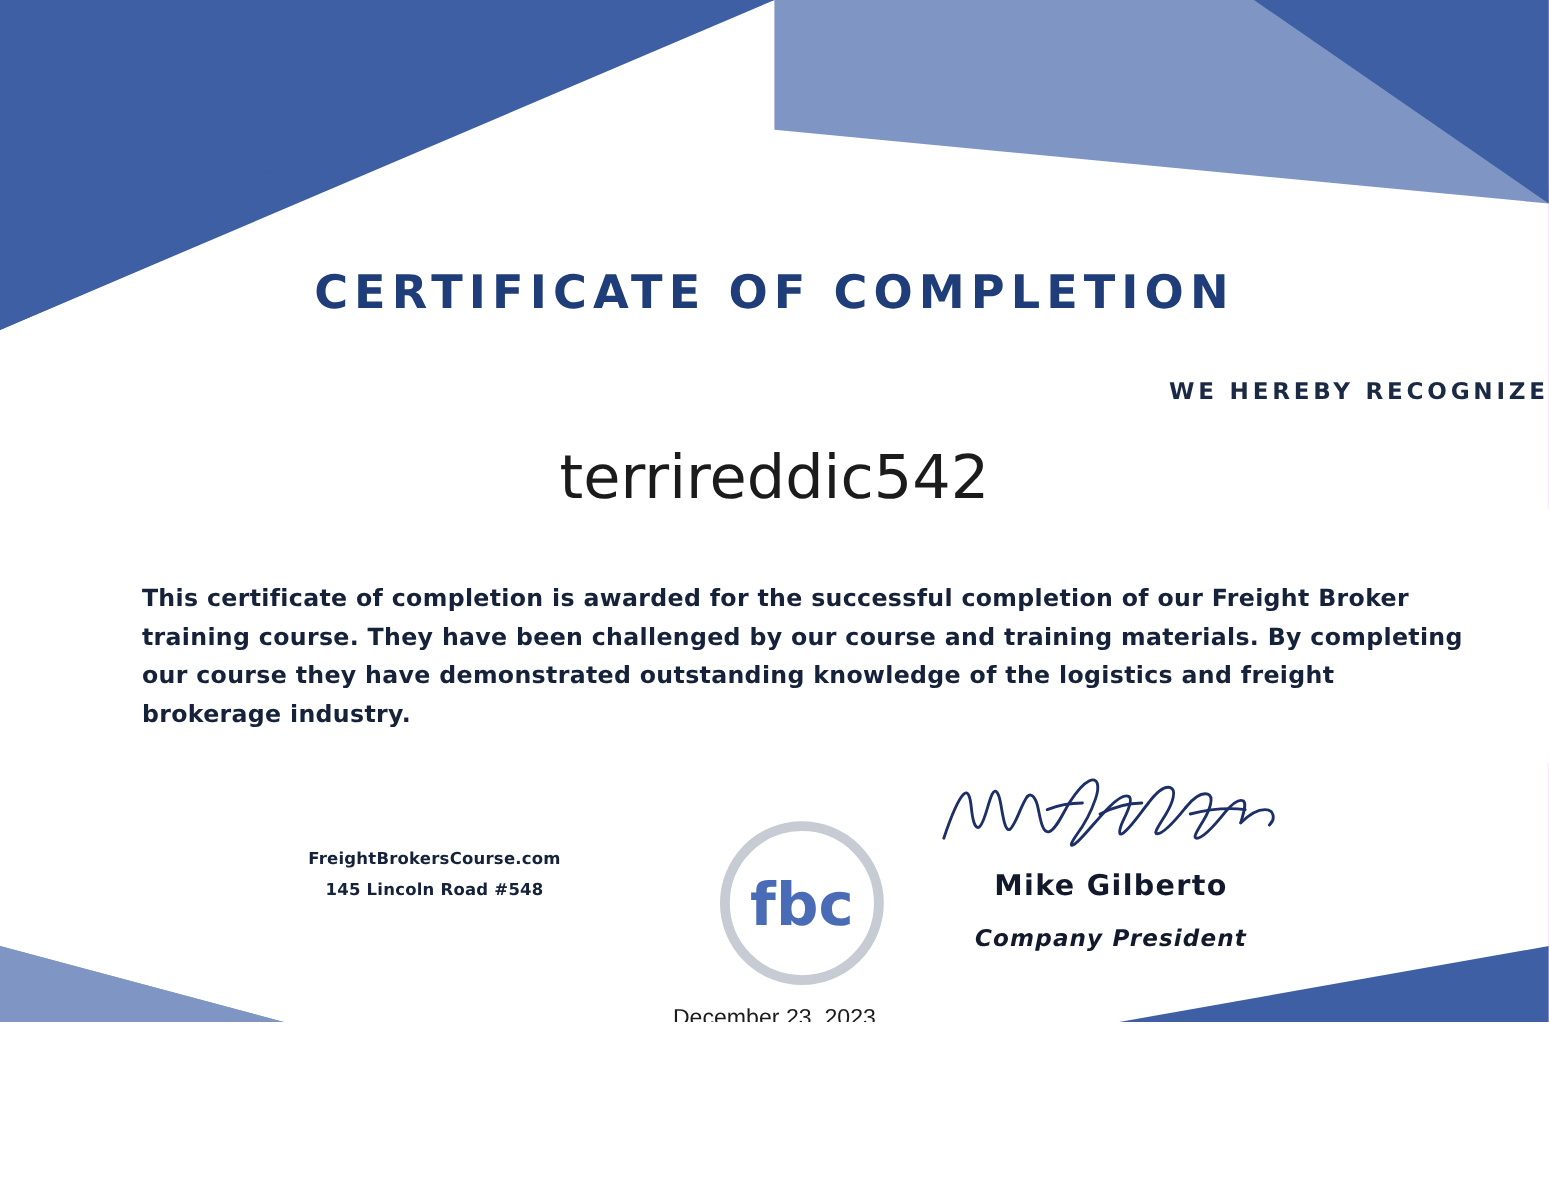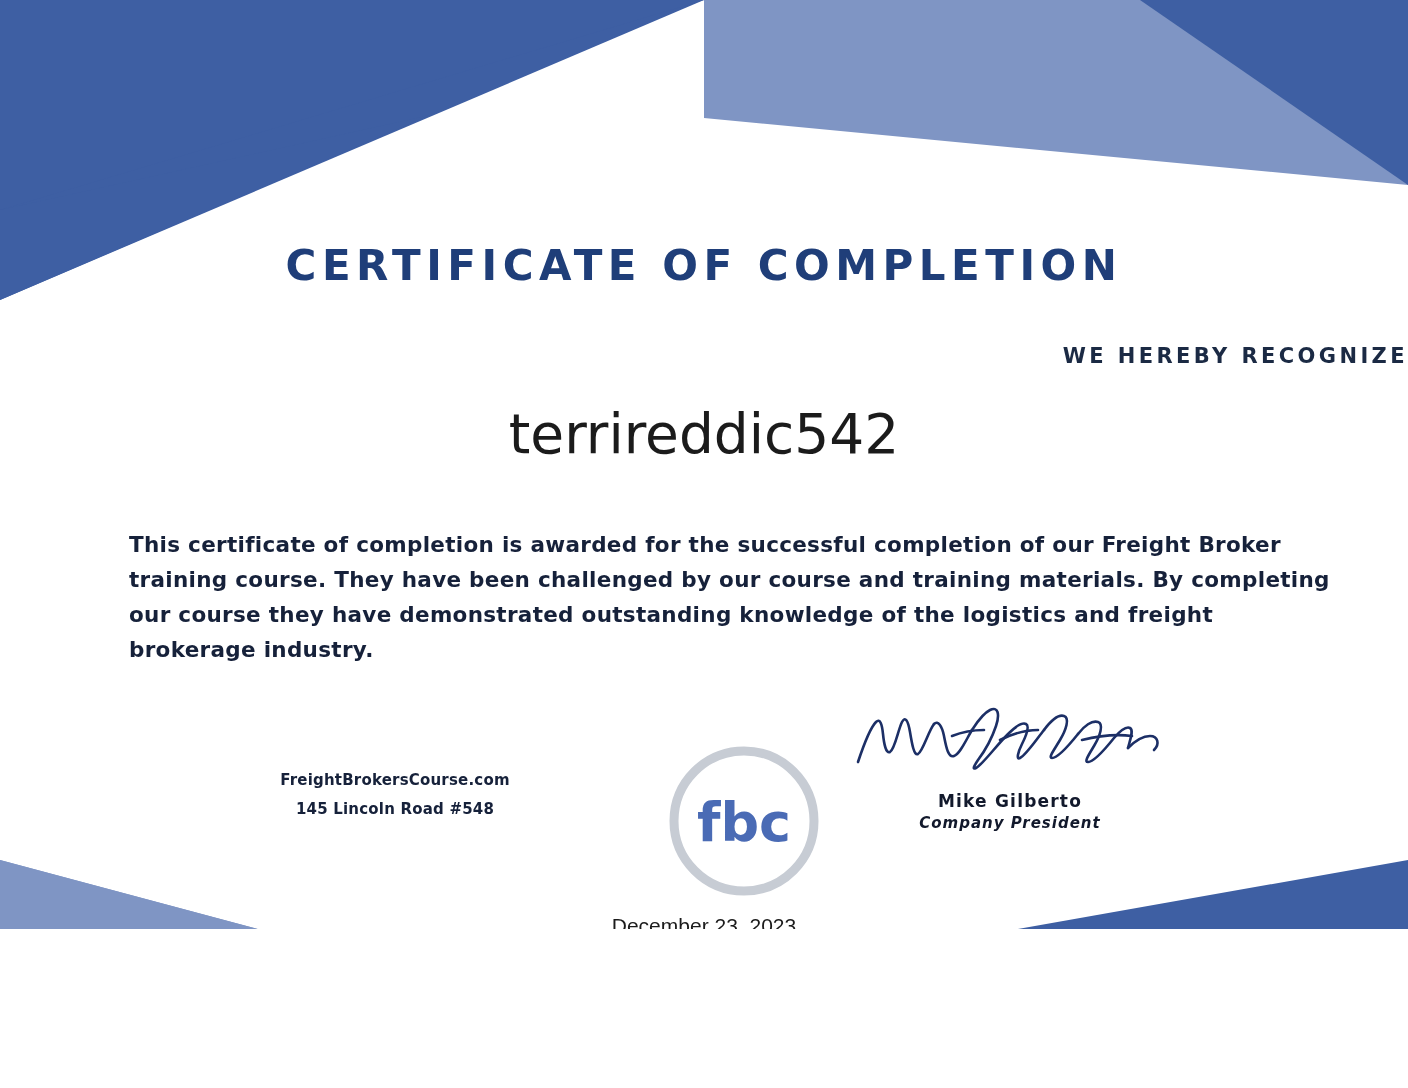--- a/index.html
+++ b/index.html
@@ -89,51 +89,51 @@
     font-size: 15px;
     font-weight: bold;
     line-height: 29px;
     color: #16213a;
     letter-spacing: 0.2px;
   }
 
   .logo {
     position: absolute;
     top: 745px;
-    left: 668px;
+    left: 653px;
     width: 152px;
     height: 152px;
     text-align: center;
   }
 
   .signature-block {
     position: absolute;
     top: 700px;
     left: 830px;
     width: 360px;
     text-align: center;
   }
   .sig-svg {
     display: block;
     margin: 0 auto;
   }
   .sig-name {
-    font-size: 17px;
+    font-size: 26px;
     font-weight: bold;
     color: #12192c;
     letter-spacing: 1.2px;
     margin-top: 6px;
   }
   .sig-role {
-    font-size: 15px;
+    font-size: 21px;
     font-weight: bold;
     font-style: italic;
     color: #12192c;
     letter-spacing: 1px;
-    margin-top: 3px;
+    margin-top: 20px;
   }
 
   .date {
     position: absolute;
     top: 914px;
     left: 0;
     width: 1408px;
     text-align: center;
     font-size: 21px;
     color: #1b1b1b;

